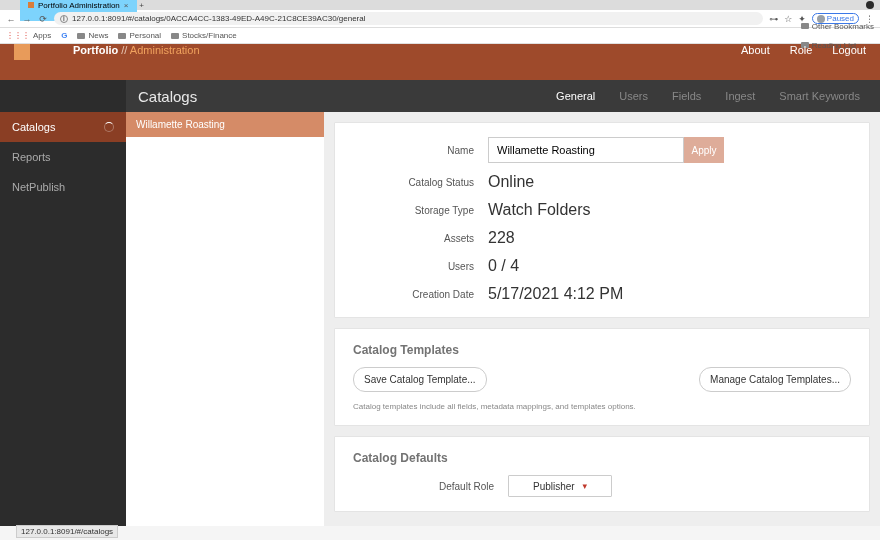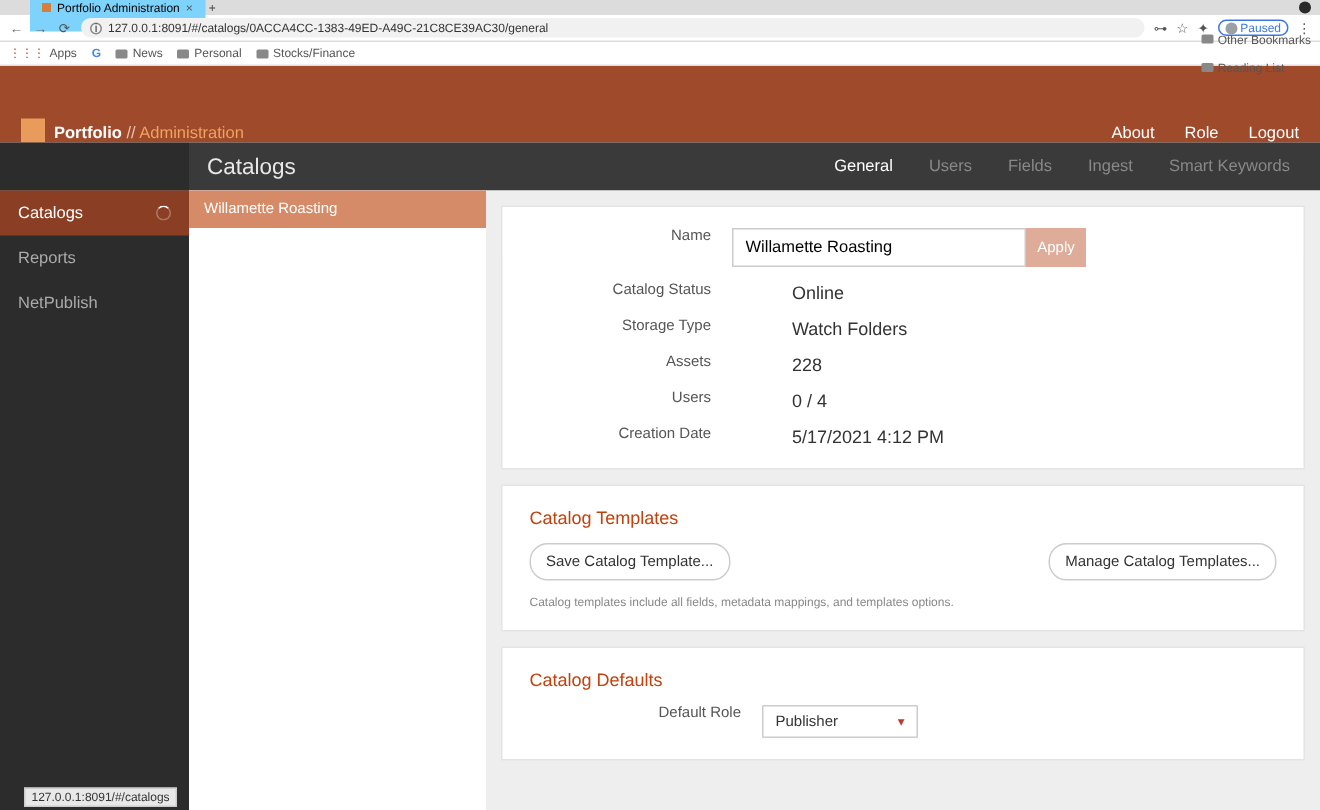--- a/index.html
+++ b/index.html
@@ -23,21 +23,21 @@
 .paused-pill .dot { width: 8px; height: 8px; background: #9aa0a6; border-radius: 50%; }
 
 .bookmarks-bar { height: 16px; background: #fff; border-bottom: 1px solid #e0e0e0; display: flex; align-items: center; padding: 0 6px; gap: 10px; font-size: 8px; color: #555; }
 .bm-item { display: flex; align-items: center; gap: 3px; }
 .bm-folder { width: 8px; height: 6px; background: #888; border-radius: 1px; }
 .bm-g { font-weight: bold; color: #4285f4; }
 .bm-apps { color: #d93025; }
 .bm-right { margin-left: auto; display: flex; gap: 10px; flex-direction: column; }
 
 
-.app-header { height: 51px; background: #9e4a2b; display: flex; align-items: flex-end; padding: 0 14px; color: #fff; font-size: 11px; }
+.app-header { height: 36px; background: #9e4a2b; display: flex; align-items: flex-start; padding: 0 14px; color: #fff; font-size: 11px; gap: 37px; }
 .app-logo { width: 16px; height: 16px; background: #e89b5a; margin-right: 6px; }
 .app-title .p1 { font-weight: 600; color: #fff; }
 .app-title .p2 { color: #e8c6b3; font-weight: 300; }
 .app-title .p3 { color: #f0a25e; font-weight: 300; }
 .app-header-right { margin-left: auto; display: flex; gap: 20px; }
 .app-header-right span { cursor: pointer; }
 
 
 .sub-row { height: 32px; display: flex; }
 .side-top { width: 126px; background: #2c2c2c; }
@@ -51,34 +51,34 @@
 .sidebar { width: 126px; background: #2c2c2c; color: #aaa; font-size: 11px; }
 .sidebar .nav-item { padding: 9px 12px; cursor: pointer; display: flex; align-items: center; justify-content: space-between; }
 .sidebar .nav-item.active { background: #8a3e24; color: #fff; }
 .sidebar .spinner { width: 10px; height: 10px; border: 1.5px solid rgba(255,255,255,0.3); border-top-color: #fff; border-radius: 50%; }
 
 .list-col { width: 198px; background: #fff; }
 .list-item { background: #d58b67; color: #fff; font-size: 10px; padding: 7px 10px; }
 
 .content { flex: 1; background: #eee; padding: 10px 10px 10px 10px; overflow: auto; }
 .panel { background: #fff; border: 1px solid #e4e4e4; border-radius: 1px; padding: 14px 18px; margin-bottom: 10px; font-size: 11px; color: #333; }
-.panel h3 { font-size: 12px; font-weight: 400; margin-bottom: 10px; color: #c2410c; }
-
-.form-row { display: flex; align-items: flex-start; margin-bottom: 10px; }
+.panel h3 { font-size: 12px; font-weight: 700; margin-bottom: 10px; color: #737373; }
+
+.form-row { display: flex; align-items: center; margin-bottom: 10px; }
 .form-row .label { width: 135px; text-align: right; padding-right: 14px; color: #555; font-size: 10px; }
-.form-row .value { font-size: 12px; color: #333; margin-left: 40px; }
+.form-row .value { font-size: 16px; color: #333; }
 .name-input { width: 196px; height: 26px; border: 1px solid #ccc; padding: 0 8px; font-size: 11px; outline: none; }
 .apply-btn { height: 26px; width: 40px; background: #deac99; color: #fff; border: none; font-size: 10px; cursor: pointer; }
 
 .tmpl-row { display: flex; justify-content: space-between; margin-bottom: 10px; }
 .btn-outline { border: 1px solid #ccc; background: #fff; padding: 6px 10px; font-size: 10px; color: #333; cursor: pointer; border-radius: 12px; }
 .hint { font-size: 8px; color: #888; }
 
 .select-wrap { position: relative; display: inline-block; }
-.select { width: 104px; height: 22px; border: 1px solid #ccc; padding: 0 8px; font-size: 10px; display: flex; align-items: center; justify-content: space-between; cursor: pointer; border-radius: 1px; }
+.select { width: 104px; height: 22px; border: 1px solid #ccc; padding: 0 24px; font-size: 10px; display: flex; align-items: center; justify-content: space-between; cursor: pointer; border-radius: 1px; }
 .select .chev { color: #c0392b; font-size: 9px; }
 
 
 .status-bar { position: absolute; bottom: 2px; left: 16px; background: #e8e8e8; border: 1px solid #ccc; font-size: 8px; padding: 1px 4px; color: #333; }
 </style>
 </head>
 <body>
 
 <div class="browser-tab-bar">
   <div class="browser-tab">

